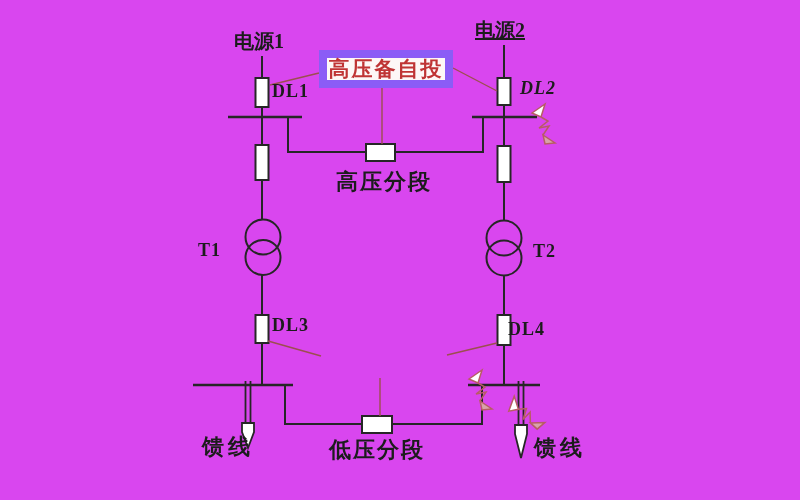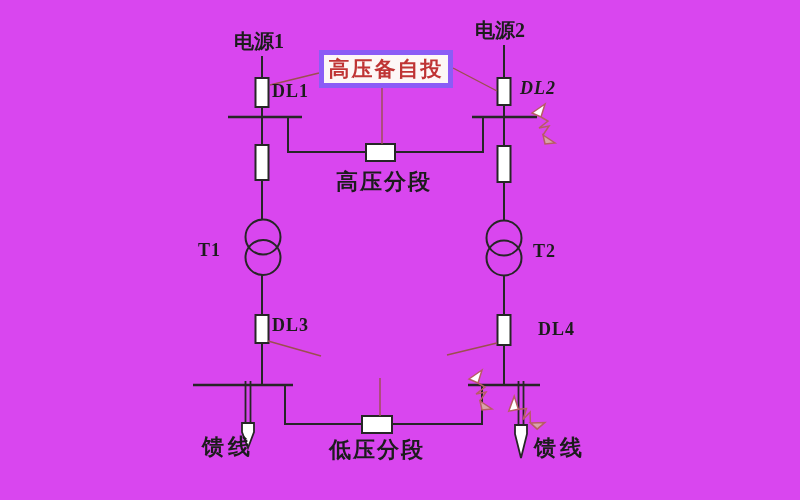--- a/index.html
+++ b/index.html
@@ -17,21 +17,21 @@
     font-weight:700;
     white-space:nowrap;
     line-height:1;
   }
   .lbl.cn{font-size:20px;}
   .lbl.big{font-size:22px;letter-spacing:2px;}
   .lbl.dl{font-size:18px;letter-spacing:1px;}
   .ats-box{
     position:absolute;
     box-sizing:border-box;
-    border:5px solid #8b5cf6;
+    border:8px solid #8b5cf6;
     background:#fdf7f6;
     display:flex;align-items:center;justify-content:center;
     color:#bf3434;
     font-weight:700;
     white-space:nowrap;
   }
   .ats-box.hv{left:319px;top:50px;width:134px;height:38px;font-size:21px;letter-spacing:2px;}
   .ats-box.lv{left:321px;top:347px;width:126px;height:31px;font-size:19px;letter-spacing:1px;}
 </style>
 </head>
@@ -113,26 +113,26 @@
     </g>
 
     <g stroke="#b85c64" stroke-width="1.5" fill="none">
       <use href="#bolt" transform="translate(532,103)"></use>
       <use href="#bolt" transform="translate(469,369)"></use>
       <use href="#bolt" transform="translate(503,403) rotate(-35)"></use>
     </g>
   </svg>
 
   <div class="lbl cn" style="left:234px;top:31px;">电源1</div>
-  <div class="lbl cn" style="left:475px;top:20px;">电源2</div>
+  <div class="lbl cn" style="left:475px;top:20px;text-decoration:underline;">电源2</div>
 
   <div class="lbl dl" style="left:272px;top:82px;">DL1</div>
   <div class="lbl dl" style="left:520px;top:79px;font-style:italic;">DL2</div>
   <div class="lbl dl" style="left:272px;top:316px;">DL3</div>
-  <div class="lbl dl" style="left:538px;top:320px;">DL4</div>
+  <div class="lbl dl" style="left:508px;top:320px;">DL4</div>
 
   <div class="lbl dl" style="left:198px;top:241px;">T1</div>
   <div class="lbl dl" style="left:533px;top:242px;">T2</div>
 
   <div class="lbl big" style="left:336px;top:171px;">高压分段</div>
   <div class="lbl big" style="left:329px;top:439px;">低压分段</div>
 
   <div class="lbl big" style="left:202px;top:436px;letter-spacing:4px;">馈线</div>
   <div class="lbl big" style="left:534px;top:437px;letter-spacing:4px;">馈线</div>
 

